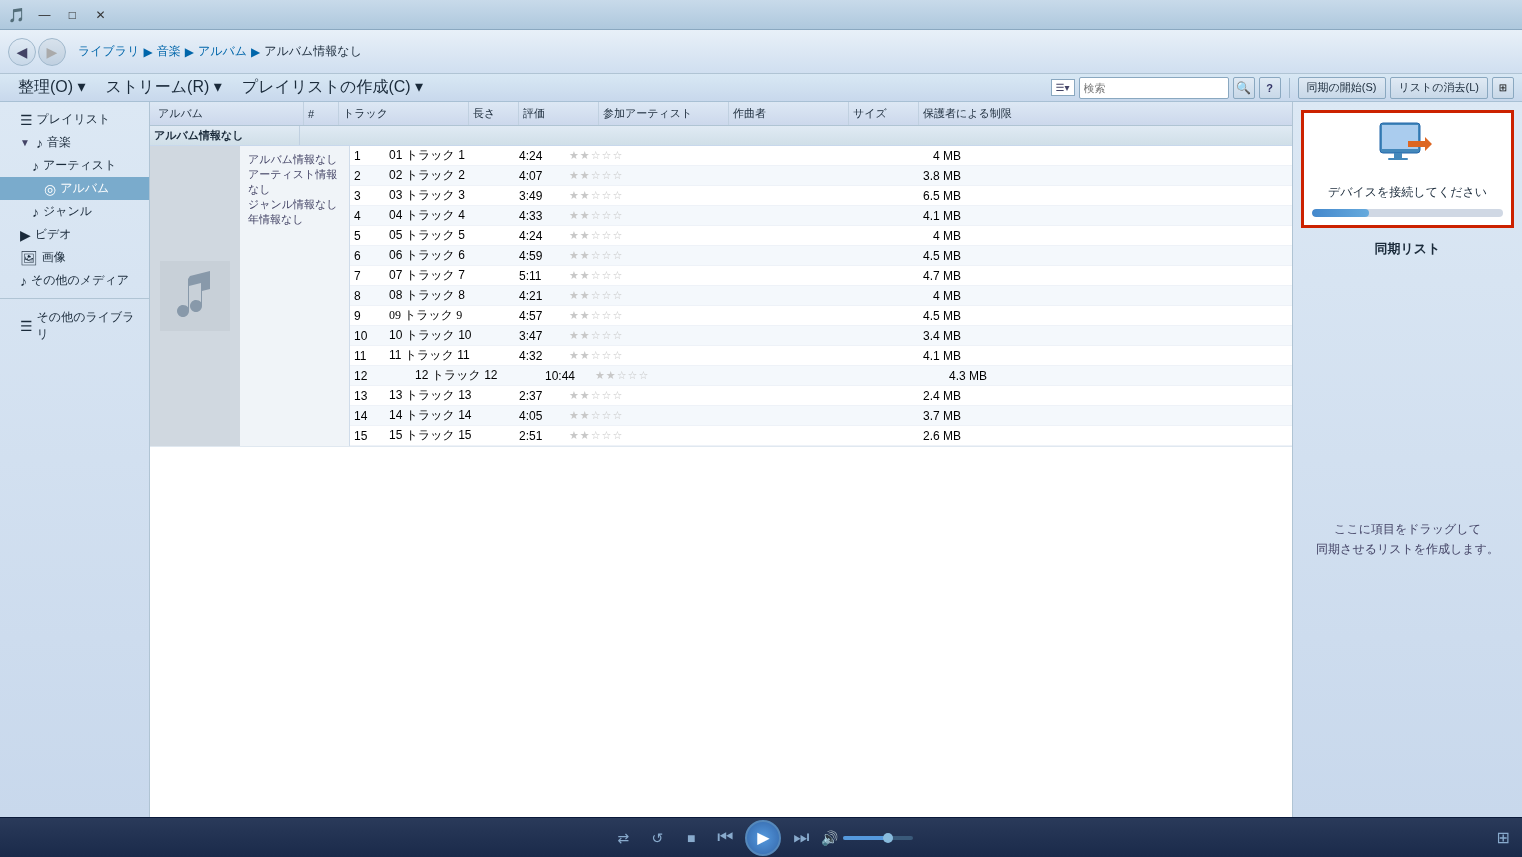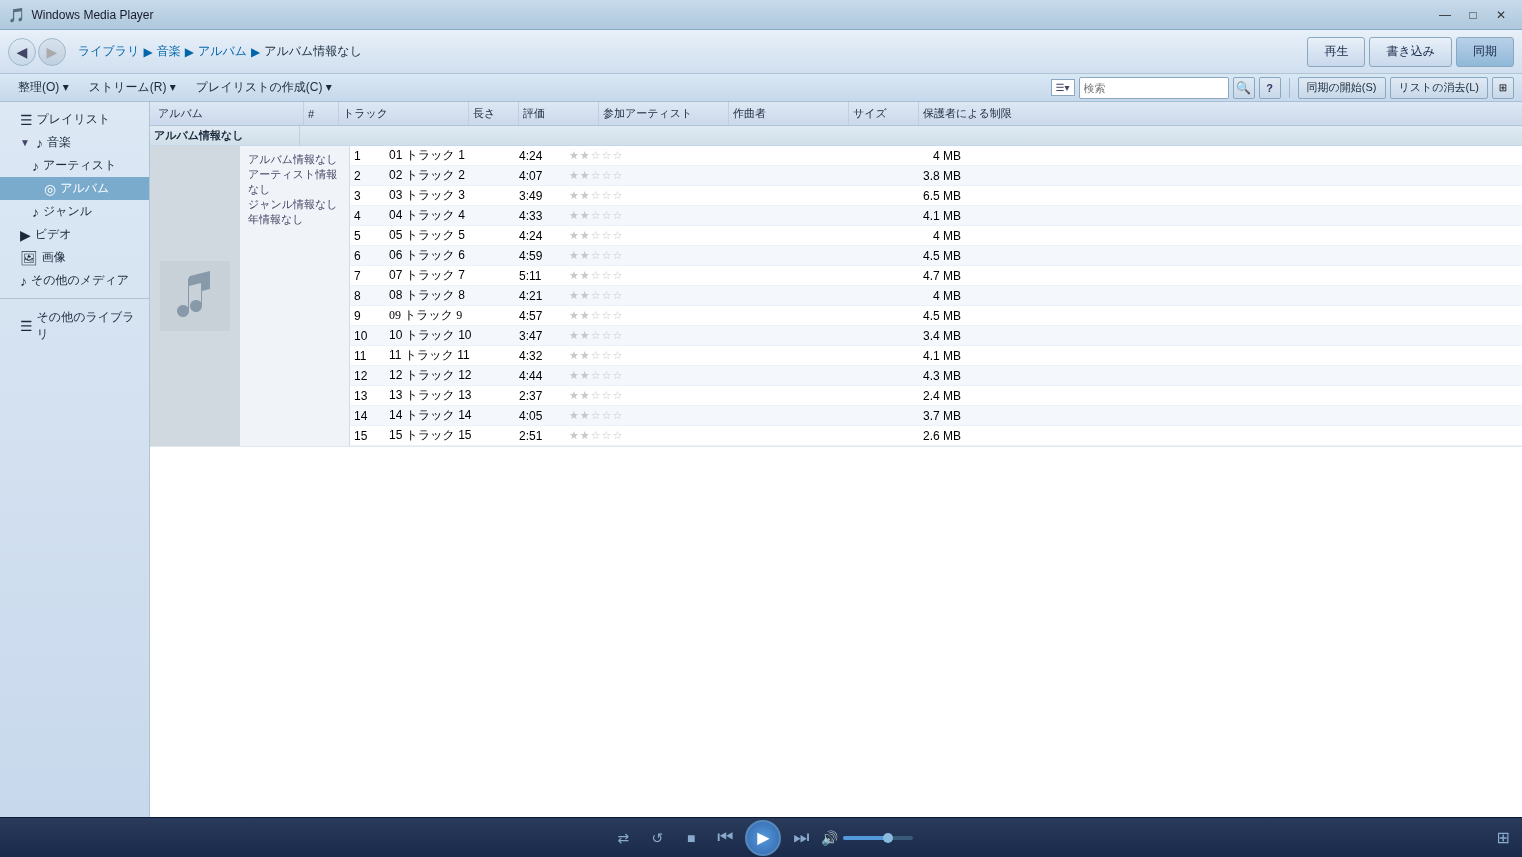--- a/index.html
+++ b/index.html
@@ -17,21 +17,21 @@
     .nav-btn { width: 28px; height: 28px; border: 1px solid #a0b8cc; border-radius: 50%; background: linear-gradient(to bottom, #e0eaf4, #c8d8e8); cursor: pointer; display: flex; align-items: center; justify-content: center; font-size: 14px; color: #446; }
     .breadcrumb { display: flex; align-items: center; font-size: 12px; color: #336; margin: 0 8px; }
     .breadcrumb span { color: #0066aa; cursor: pointer; }
     .breadcrumb-sep { margin: 0 4px; color: #666; }
     .toolbar-right { margin-left: auto; display: flex; align-items: center; gap: 4px; }
     .toolbar-main-btn { height: 30px; padding: 0 16px; border: 1px solid #8aa8c0; border-radius: 3px; background: linear-gradient(to bottom, #e8f0f8, #c8d8ec); cursor: pointer; font-size: 12px; color: #1a2a4a; font-family: 'Segoe UI', Meiryo, sans-serif; }
     .toolbar-main-btn.active { background: linear-gradient(to bottom, #b8d0e8, #90b8d8); }
 
     
     .menubar { height: 28px; background: linear-gradient(to bottom, #d8e8f4, #c8d8ec); display: flex; align-items: center; padding: 0 8px; border-bottom: 1px solid #a8c0d4; }
-    .menu-item { padding: 2px 10px; font-size: 12px; color: #1a2a3a; cursor: pointer; border-radius: 2px; }
+    .menu-item { padding: 2px 10px; font-size: 16px; color: #1a2a3a; cursor: pointer; border-radius: 2px; }
     .search-area { margin-left: auto; display: flex; align-items: center; gap: 4px; }
     .search-input { height: 22px; width: 150px; border: 1px solid #8aa8c0; border-radius: 2px; background: white; padding: 0 4px; font-size: 11px; font-family: 'Segoe UI', Meiryo, sans-serif; }
     .search-btn { width: 22px; height: 22px; border: 1px solid #8aa8c0; background: linear-gradient(to bottom, #e0eaf4, #c8d8e8); border-radius: 2px; cursor: pointer; display: flex; align-items: center; justify-content: center; font-size: 12px; }
     .help-btn { width: 22px; height: 22px; border: 1px solid #8aa8c0; background: linear-gradient(to bottom, #e0eaf4, #c8d8e8); border-radius: 2px; cursor: pointer; display: flex; align-items: center; justify-content: center; font-size: 11px; color: #336; font-weight: bold; }
     .sync-toolbar-btn { height: 22px; padding: 0 8px; font-size: 11px; border: 1px solid #8aa8c0; background: linear-gradient(to bottom, #e0eaf4, #c8d8e8); border-radius: 2px; cursor: pointer; color: #1a2a3a; font-family: 'Segoe UI', Meiryo, sans-serif; }
     .icon-btn { width: 22px; height: 22px; border: 1px solid #8aa8c0; background: linear-gradient(to bottom, #e0eaf4, #c8d8e8); border-radius: 2px; cursor: pointer; display: flex; align-items: center; justify-content: center; font-size: 12px; }
 
     
     .main-layout { display: flex; height: calc(857px - 30px - 44px - 28px - 40px); }
 
@@ -83,46 +83,40 @@
     .volume-slider { width: 70px; height: 4px; background: #3a5a7a; border-radius: 2px; position: relative; cursor: pointer; }
     .volume-fill { width: 60%; height: 100%; background: #5599dd; border-radius: 2px; }
     .volume-thumb { width: 10px; height: 10px; background: #88bbdd; border-radius: 50%; position: absolute; top: -3px; left: 58%; cursor: pointer; }
     .bottom-bar-inner { position: relative; width: 100%; display: flex; align-items: center; justify-content: center; gap: 6px; padding: 0 16px; }
   </style>
 </head>
 <body>
 
 <div class="titlebar">
   <span style="font-size:14px;margin-right:6px;">🎵</span>
-  <span class="titlebar-title">Windows Media Player</span>
   <div class="titlebar-controls">
     <button class="titlebar-btn">—</button>
     <button class="titlebar-btn">□</button>
     <button class="titlebar-btn close">✕</button>
   </div>
 </div>
 
 <div class="toolbar">
   <div class="toolbar-nav">
     <button class="nav-btn">◀</button>
     <button class="nav-btn" style="background:linear-gradient(to bottom,#d8e2ec,#c0d0e0);color:#aaa;">▶</button>
   </div>
   <div class="breadcrumb">
     <span>ライブラリ</span>
     <span class="breadcrumb-sep">▶</span>
     <span>音楽</span>
     <span class="breadcrumb-sep">▶</span>
     <span>アルバム</span>
     <span class="breadcrumb-sep">▶</span>
     <span style="color:#1a2a3a;">アルバム情報なし</span>
-  </div>
-  <div class="toolbar-right">
-    <button class="toolbar-main-btn">再生</button>
-    <button class="toolbar-main-btn">書き込み</button>
-    <button class="toolbar-main-btn active">同期</button>
   </div>
 </div>
 
 <div class="menubar">
   <div class="menu-item">整理(O) ▾</div>
   <div class="menu-item">ストリーム(R) ▾</div>
   <div class="menu-item">プレイリストの作成(C) ▾</div>
 
   <div class="search-area">
     <div style="display:flex;align-items:center;gap:2px;">
@@ -347,22 +341,22 @@
     <div class="track-cell" style="width:80px;">
                   <span class="stars">★★☆☆☆</span>
                 </div>
     <div class="track-cell" style="width:130px;"></div>
     <div class="track-cell" style="width:120px;"></div>
     <div class="track-cell" style="width:70px;justify-content:flex-end;">4.1 MB</div>
     <div class="track-cell" style="width:100px;"></div>
   </div>
               <div class="track-row">
     <div class="track-cell" style="width:35px;">12</div>
-    <div class="track-cell" style="width:130px;">12 トラック 12</div>
-    <div class="track-cell" style="width:50px;">4:44</div>
+    <div class="track-cell" style="width:130px;margin-left:26px;">12 トラック 12</div>
+    <div class="track-cell" style="width:50px;">10:44</div>
     <div class="track-cell" style="width:80px;">
                   <span class="stars">★★☆☆☆</span>
                 </div>
     <div class="track-cell" style="width:130px;"></div>
     <div class="track-cell" style="width:120px;"></div>
     <div class="track-cell" style="width:70px;justify-content:flex-end;">4.3 MB</div>
     <div class="track-cell" style="width:100px;"></div>
   </div>
               <div class="track-row">
     <div class="track-cell" style="width:35px;">13</div>
@@ -399,20 +393,46 @@
     <div class="track-cell" style="width:120px;"></div>
     <div class="track-cell" style="width:70px;justify-content:flex-end;">2.6 MB</div>
     <div class="track-cell" style="width:100px;"></div>
   </div>
             </div>
         </div>
       </div>
     </div>
   </div>
 
+  <div class="right-panel">
+    <div class="right-panel-top">
+
+      <div style="display:flex;align-items:flex-end;justify-content:center;width:100%;">
+        <svg width="60" height="55" viewBox="0 0 60 55" xmlns="http://www.w3.org/2000/svg">
+
+          <rect x="2" y="2" width="40" height="30" rx="3" fill="#4488bb" stroke="#2266aa" stroke-width="1"></rect>
+          <rect x="4" y="4" width="36" height="24" fill="#aaccee"></rect>
+          <rect x="16" y="32" width="8" height="5" fill="#4488bb"></rect>
+          <rect x="10" y="37" width="20" height="2" fill="#4488bb" rx="1"></rect>
+
+          <path d="M38 22 L55 22 L55 18 L62 25 L55 32 L55 28 L38 28 Z" fill="#dd6622" transform="translate(-8,-2)"></path>
+        </svg>
+      </div>
+      <div class="sync-device-text">デバイスを接続してください</div>
+      <div class="sync-progress-bar">
+        <div class="sync-progress-fill" style="width:30%;"></div>
+      </div>
+    </div>
+    <div class="right-panel-label">同期リスト</div>
+    <div class="right-panel-body">
+      <div class="right-panel-hint">
+        ここに項目をドラッグして<br>同期させるリストを作成します。
+      </div>
+    </div>
+  </div>
 </div>
 
 <div class="bottom-bar">
   <div class="bottom-bar-inner">
     <button class="ctrl-btn">⇄</button>
     <button class="ctrl-btn">↺</button>
     <button class="ctrl-btn">■</button>
     <button class="ctrl-btn" style="font-size:18px;">⏮</button>
     <button class="play-btn">▶</button>
     <button class="ctrl-btn" style="font-size:18px;">⏭</button>

